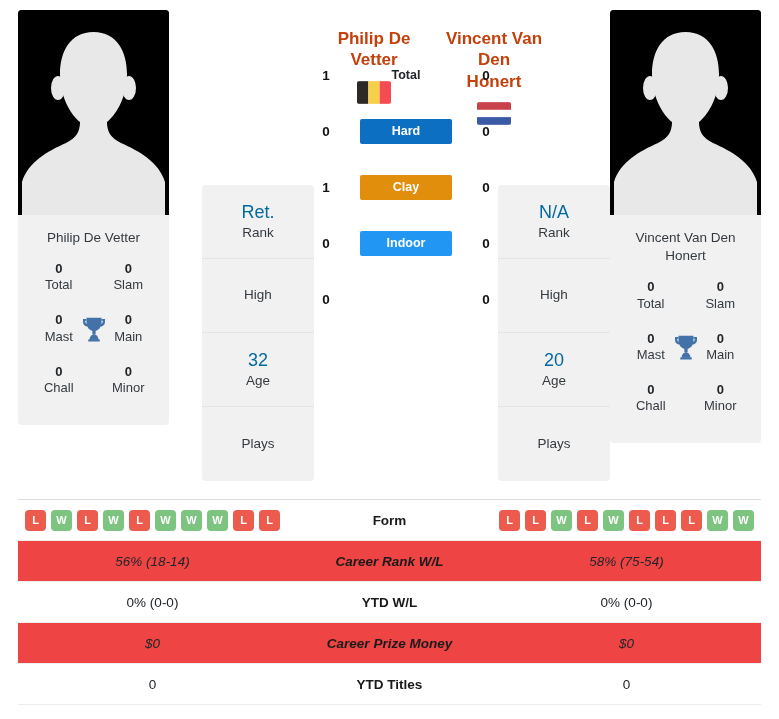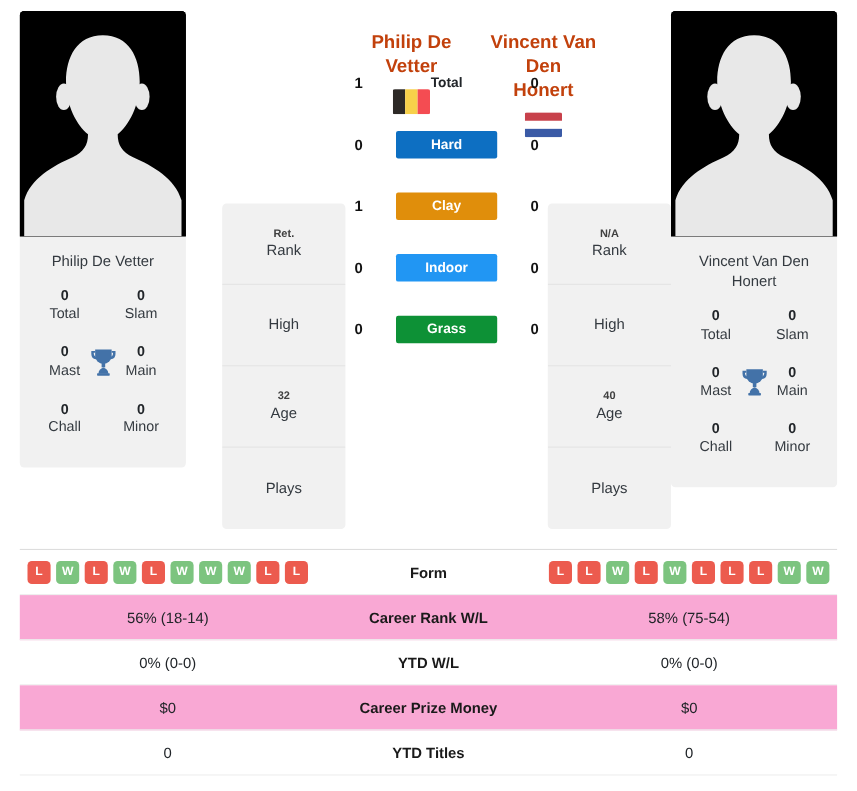--- a/index.html
+++ b/index.html
@@ -79,21 +79,21 @@
   .info-col.right { margin-left: 0; }
   .info-cell {
     height: 74px;
     display: flex; flex-direction: column;
     align-items: center; justify-content: center;
     border-bottom: 1px solid #e4e4e4;
     padding: 0 4px;
   }
   .info-cell:last-child { border-bottom: none; }
   .info-cell .v {
-    font-size: 10px; font-weight: bold; color: #404040; line-height: 1.3;
+    font-size: 18px; font-weight: normal; color: #0369a1; line-height: 1.3;
   }
   .info-cell .k {
     font-size: 13.5px; color: #343a40; line-height: 1.35;
   }
 
   
   .center-col {
     flex: 1 1 auto;
     display: flex; flex-direction: column;
     align-items: center;
@@ -156,21 +156,21 @@
     left: 18px; right: 18px;
     top: 499px;
     border-top: 1px solid #dddddd;
   }
   .trow {
     display: flex;
     align-items: center;
     height: 41px;
     border-bottom: 1px solid #eeeeee;
   }
-  .trow.alt { background: #f9a8d4; }
+  .trow.alt { background: #ef4444; font-style: italic; }
   .trow .side {
     flex: 1 1 0;
     display: flex;
     align-items: center;
     justify-content: center;
     font-size: 13.5px;
     color: #212529;
   }
   .trow .mid {
     flex: 0 0 205px;
@@ -312,37 +312,36 @@
           <div class="sbar" style="background: rgb(224, 142, 11);">Clay</div>
           <div class="scount">0</div>
         </div>
         <div class="srow">
           <div class="scount">0</div>
           <div class="sbar" style="background: rgb(33, 150, 243);">Indoor</div>
           <div class="scount">0</div>
         </div>
         <div class="srow">
           <div class="scount">0</div>
-          <div class="sbar" style="background: rgb(13, 145, 54);">Grass</div>
           <div class="scount">0</div>
         </div>
       </div>
     </div>
 
     <div class="info-col right">
       <div class="info-cell">
         <div class="v">N/A</div>
         <div class="k">Rank</div>
       </div>
       <div class="info-cell">
         <div class="v"></div>
         <div class="k">High</div>
       </div>
       <div class="info-cell">
-        <div class="v">40</div>
+        <div class="v">20</div>
         <div class="k">Age</div>
       </div>
       <div class="info-cell">
         <div class="v"></div>
         <div class="k">Plays</div>
       </div>
     </div>
 
     <div class="player-col right">
       <div class="photo">

